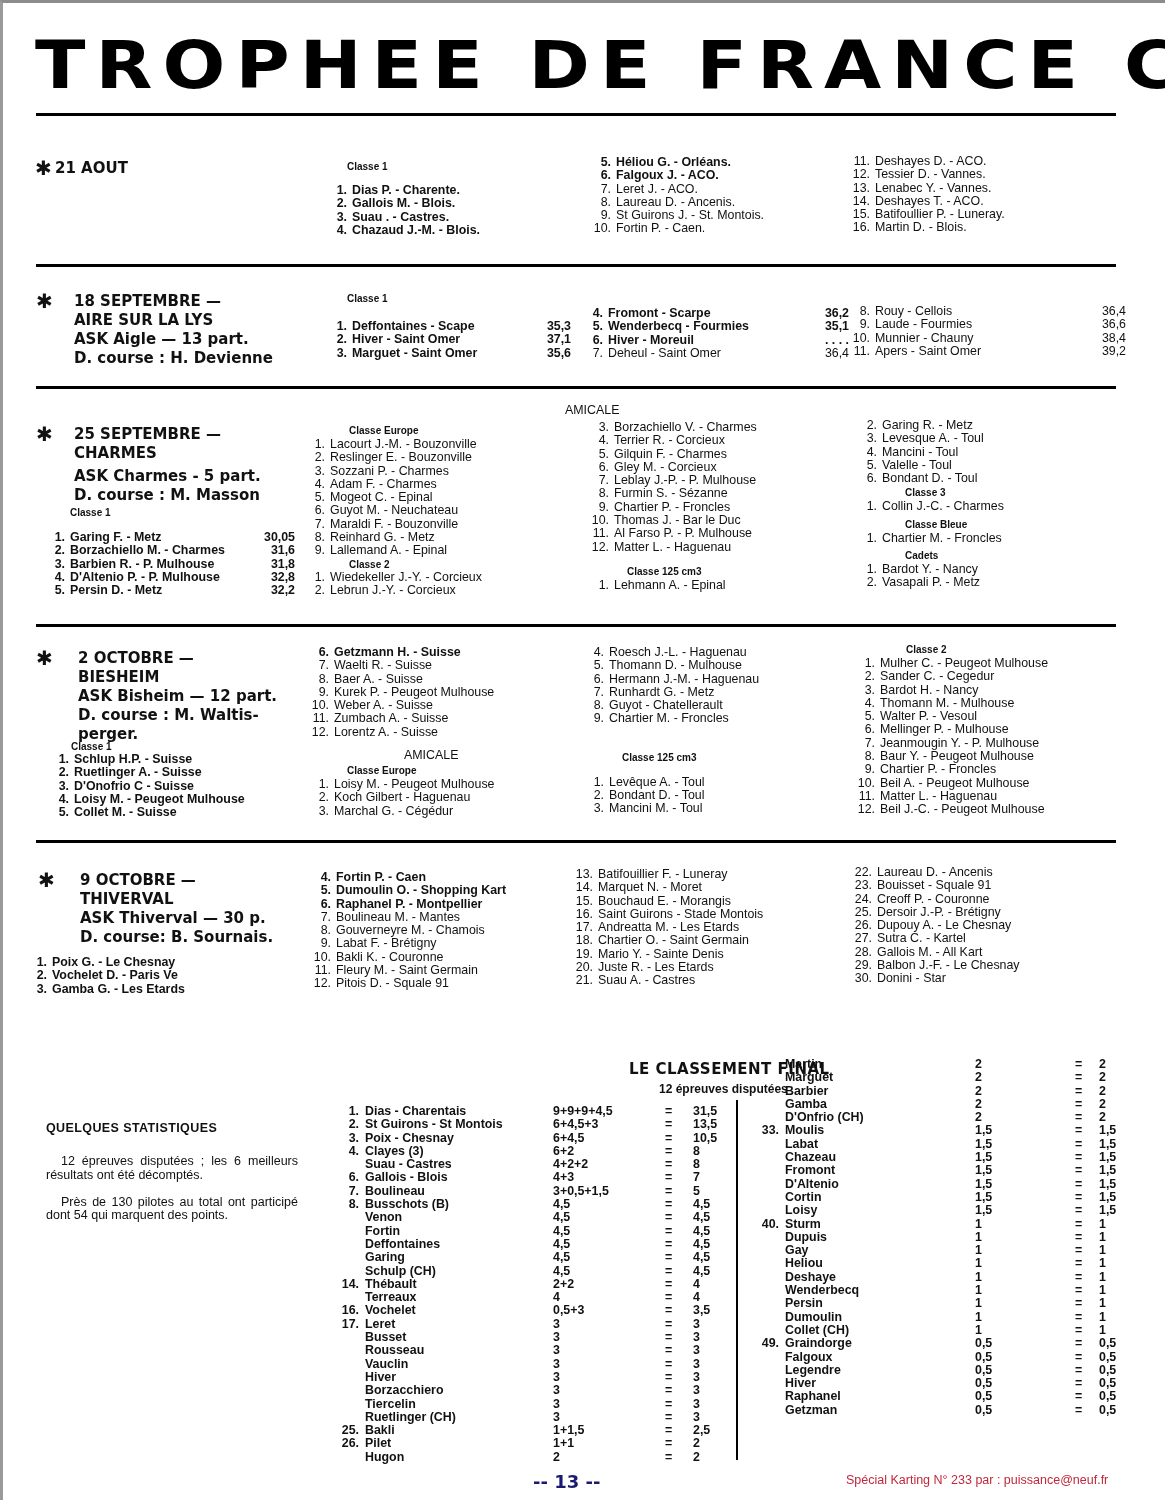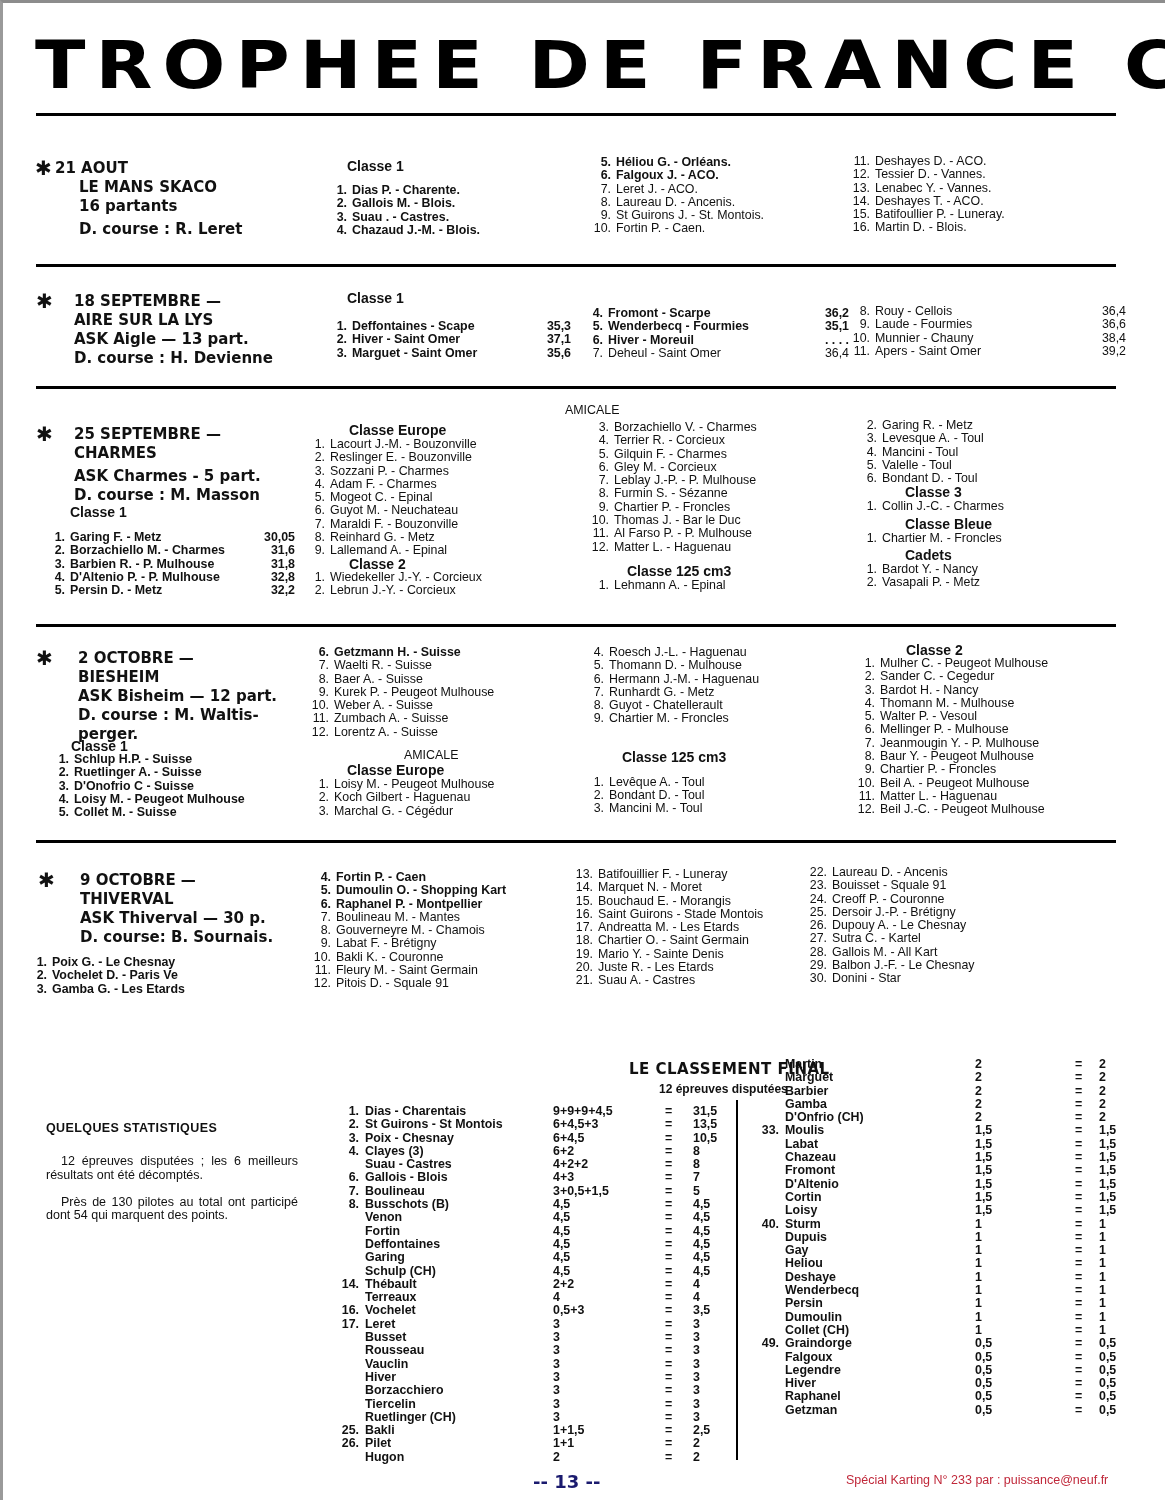--- a/index.html
+++ b/index.html
@@ -11,21 +11,21 @@
   .abs { position: absolute; }
   .title {
     left: 32px; top: 30px; font-family: "DejaVu Sans", sans-serif; font-weight: bold;
     font-size: 66px; letter-spacing: 9px; transform: scaleX(1.12); transform-origin: left top;
     color: #000; line-height: 1; white-space: nowrap;
   }
   .rule { left: 33px; width: 1080px; height: 3px; background: #000; }
   .event-head { font-family: "DejaVu Sans", sans-serif; font-weight: bold; font-size: 15px; line-height: 19px; }
   .event-head .star { position: absolute; left: -38px; top: 0; font-size: 20px; }
   .b { font-weight: bold; }
-  .cls { font-weight: bold; font-size: 14px; line-height: 15px; }
+  .cls { font-weight: bold; font-size: 10px; line-height: 15px; }
   .ctr { font-size: 12.4px; }
   .list-row { display: flex; white-space: nowrap; font-size: 12.4px; line-height: 13.3px; }
   .list-row .n { width: 22px; text-align: right; margin-right: 5px; }
   .list-row .t { flex: 1; }
   .list-row .v { text-align: right; }
   .stats-title { font-weight: bold; font-size: 12.5px; letter-spacing: 0.4px; }
   .stats-p { font-size: 12.5px; line-height: 13.8px; text-align: justify; margin: 0 0 13px 0; text-indent: 15px; }
   .final-title { font-family: "DejaVu Sans", sans-serif; font-weight: bold; font-size: 15px; letter-spacing: 0.5px; }
   .final-sub { font-weight: bold; font-size: 12px; }
   .rank-row { display: flex; white-space: nowrap; font-size: 12.4px; line-height: 13.3px; font-weight: bold; }
@@ -44,25 +44,20 @@
 </style>
 </head>
 <body>
 
 <div class="abs title">TROPHEE DE FRANCE CL.1</div>
 <div class="abs rule" style="top:110px;"></div>
 
 <div class="abs event-head" style="left:52px; top:156px;">
   <span class="star" style="left:-20px;">✱</span>
   <div>21 AOUT</div>
-  <div style="padding-left:24px;">
-    <div>LE MANS SKACO</div>
-    <div>16 partants</div>
-    <div style="margin-top:4px;">D. course : R. Leret</div>
-  </div>
 </div>
 <div class="abs" style="left:322px; top:156px; width:250px;">
   <div class="cls" style="padding-left:22px;">Classe 1</div>
   <div style="height:10px"></div>
   <div class="list-row b">
       <span class="n">1.</span>
       <span class="t">Dias P. - Charente.</span>
     </div>
   <div class="list-row b">
       <span class="n">2.</span>
@@ -638,21 +633,21 @@
     </div>
   <div class="list-row">
       <span class="n">20.</span>
       <span class="t">Juste R. - Les Etards</span>
     </div>
   <div class="list-row">
       <span class="n">21.</span>
       <span class="t">Suau A. - Castres</span>
     </div>
 </div>
-<div class="abs" style="left:802px; top:863px; width:280px;">
+<div class="abs" style="left:847px; top:863px; width:280px;">
   <div class="list-row">
       <span class="n">22.</span>
       <span class="t">Laureau D. - Ancenis</span>
     </div>
   <div class="list-row">
       <span class="n">23.</span>
       <span class="t">Bouisset - Squale 91</span>
     </div>
   <div class="list-row">
       <span class="n">24.</span>

